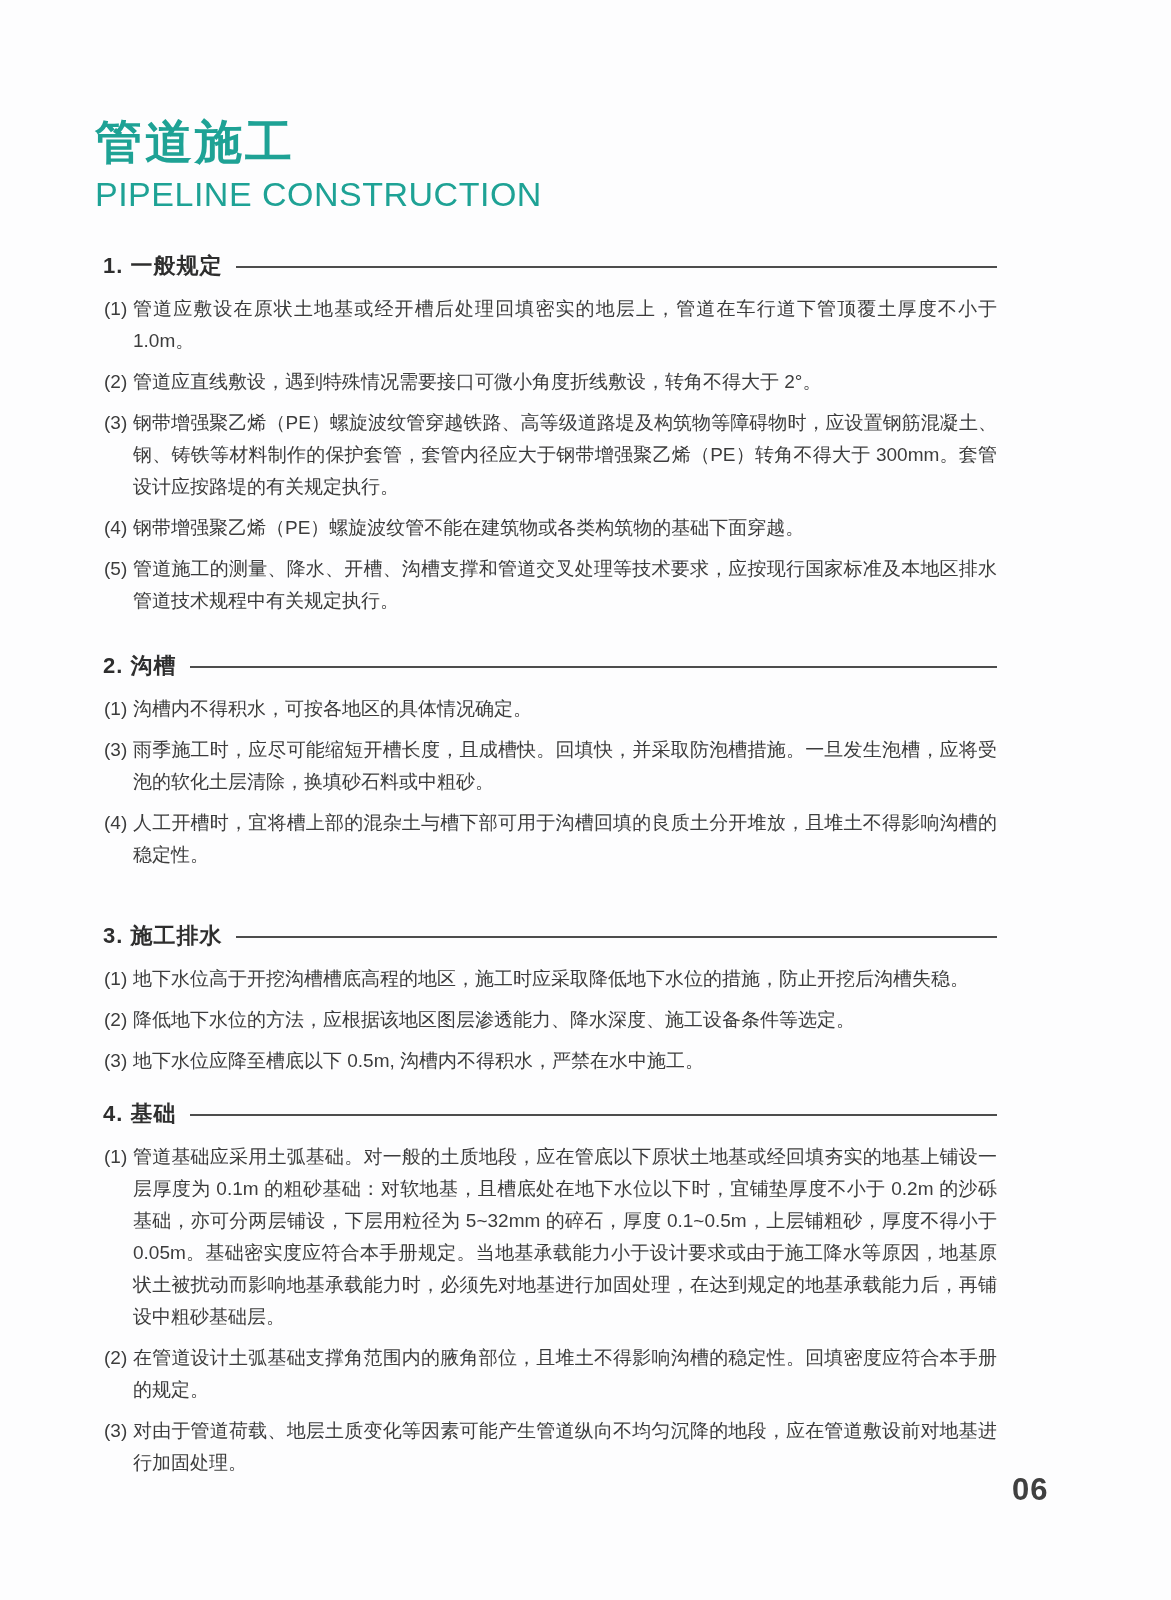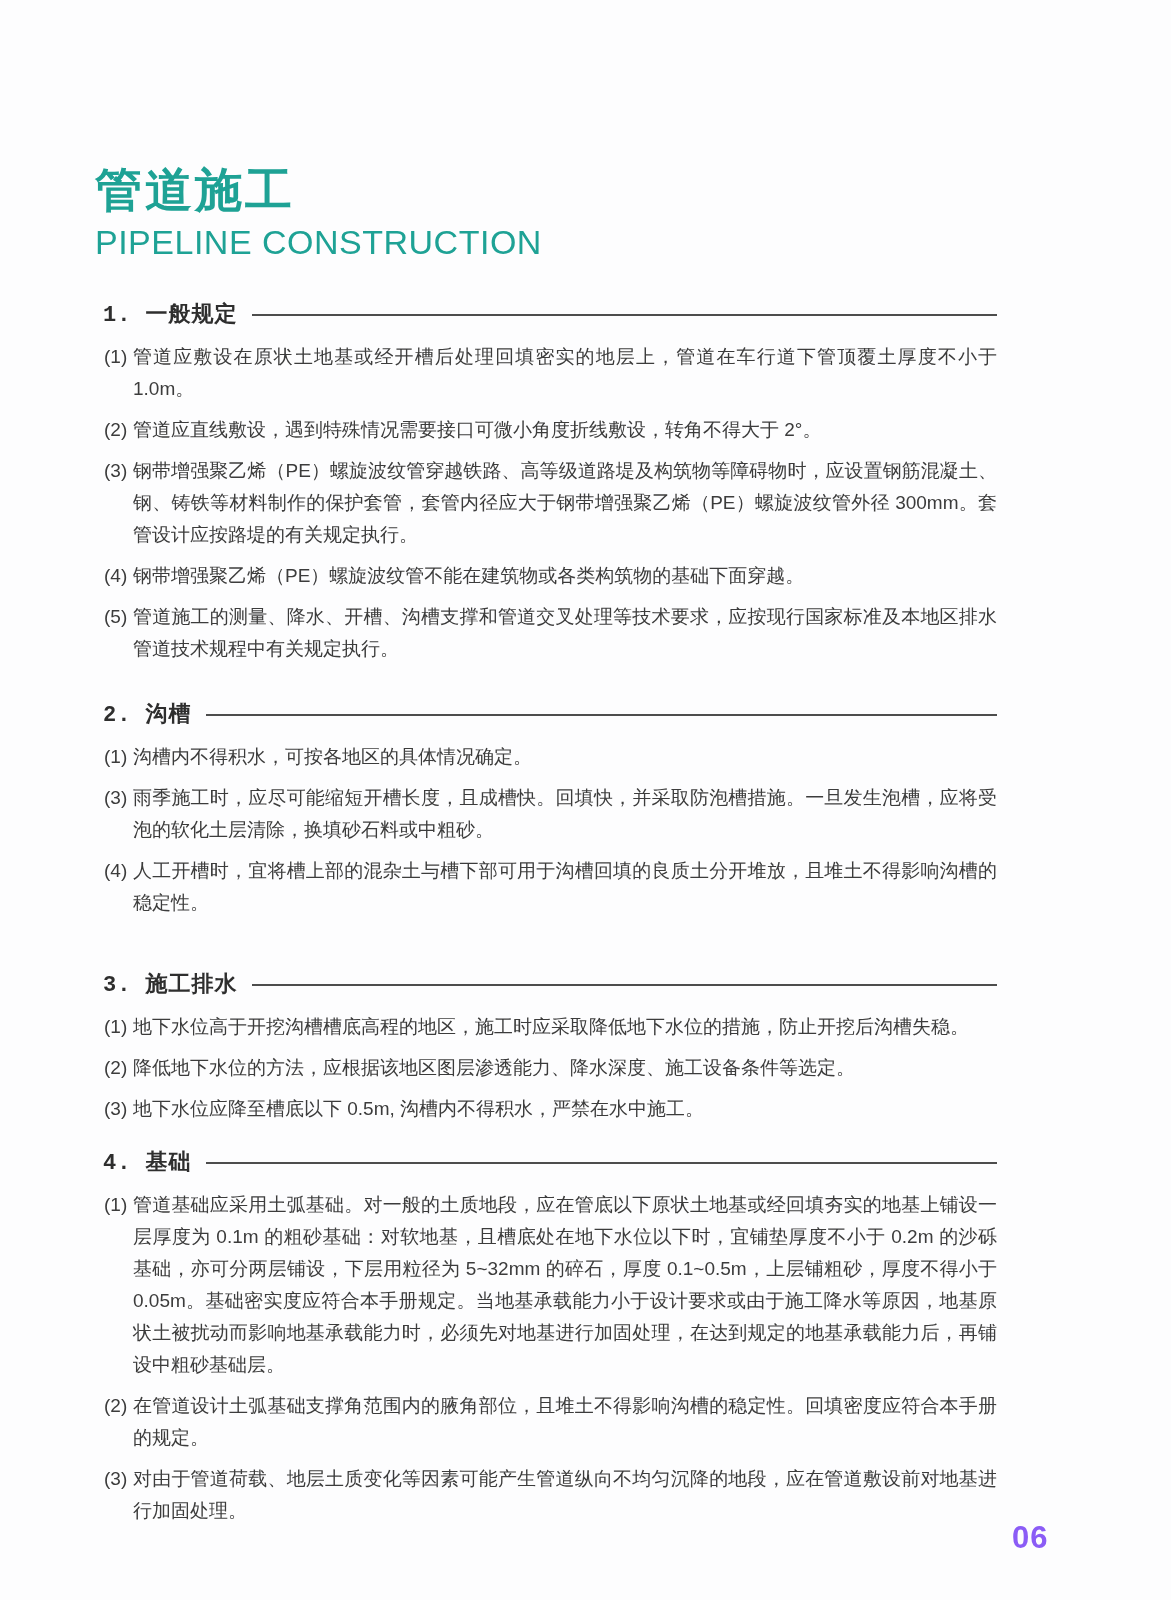--- a/index.html
+++ b/index.html
@@ -5,21 +5,21 @@
   * { margin: 0; padding: 0; box-sizing: border-box; }
   html, body { width: 1171px; background: #fdfdfe; }
   body {
     position: relative;
     width: 1171px;
     height: 1600px;
     overflow: hidden;
     font-family: "Liberation Sans", "DejaVu Sans", sans-serif;
     color: #3a3a3a;
   }
-  .page { position: absolute; inset: 0; background: #fdfdfe; margin-top: 48px; }
+  .page { position: absolute; inset: 0; background: #fdfdfe; }
 
   
   .title-block { position: absolute; left: 95px; top: 116px; }
   .title-zh {
     font-size: 47px;
     font-weight: 700;
     letter-spacing: 3px;
     color: #1ea295;
     line-height: 1.1;
   }
@@ -38,21 +38,20 @@
   .section + .section { margin-top: 34px; }
   .section.s1 { margin-top: 8px; }
   .section.s3 { margin-top: 50px; }
   .section.s4 { margin-top: 22px; }
 
   .section-heading-row {
     display: flex;
     align-items: center;
     gap: 14px;
     margin-bottom: 12px;
-    font-family: Liberation Mono, monospace;
   }
   .section-heading {
     font-size: 22px;
     font-weight: 700;
     color: #2e2e2e;
     white-space: nowrap;
     letter-spacing: 1px;
   }
   .heading-rule {
     flex: 1;
@@ -80,21 +79,21 @@
   .item.flush .marker { display: inline; padding-right: 10px; }
   .item.flush .text { display: inline; }
 
   
   .page-number {
     position: absolute;
     left: 1012px;
     top: 1472px;
     font-size: 31px;
     font-weight: 700;
-    color: #8b5cf6;
+    color: #404040;
     letter-spacing: 1px;
   }
 </style>
 </head>
 <body>
 
 <div class="page">
 
   <div class="title-block">
     <div class="title-zh">管道施工</div>
@@ -112,21 +111,21 @@
         <div class="item">
           <span class="marker">(1)</span>
           <span class="text">管道应敷设在原状土地基或经开槽后处理回填密实的地层上，管道在车行道下管顶覆土厚度不小于 1.0m。</span>
         </div>
         <div class="item">
           <span class="marker">(2)</span>
           <span class="text">管道应直线敷设，遇到特殊情况需要接口可微小角度折线敷设，转角不得大于 2°。</span>
         </div>
         <div class="item">
           <span class="marker">(3)</span>
-          <span class="text">钢带增强聚乙烯（PE）螺旋波纹管穿越铁路、高等级道路堤及构筑物等障碍物时，应设置钢筋混凝土、钢、铸铁等材料制作的保护套管，套管内径应大于钢带增强聚乙烯（PE）螺旋波纹管外径 300mm。套管设计应按路堤的有关规定执行。</span>
+          <span class="text">钢带增强聚乙烯（PE）螺旋波纹管穿越铁路、高等级道路堤及构筑物等障碍物时，应设置钢筋混凝土、钢、铸铁等材料制作的保护套管，套管内径应大于钢带增强聚乙烯（PE）转角不得大于 300mm。套管设计应按路堤的有关规定执行。</span>
         </div>
         <div class="item">
           <span class="marker">(4)</span>
           <span class="text">钢带增强聚乙烯（PE）螺旋波纹管不能在建筑物或各类构筑物的基础下面穿越。</span>
         </div>
         <div class="item">
           <span class="marker">(5)</span>
           <span class="text">管道施工的测量、降水、开槽、沟槽支撑和管道交叉处理等技术要求，应按现行国家标准及本地区排水管道技术规程中有关规定执行。</span>
         </div>
       </div>

